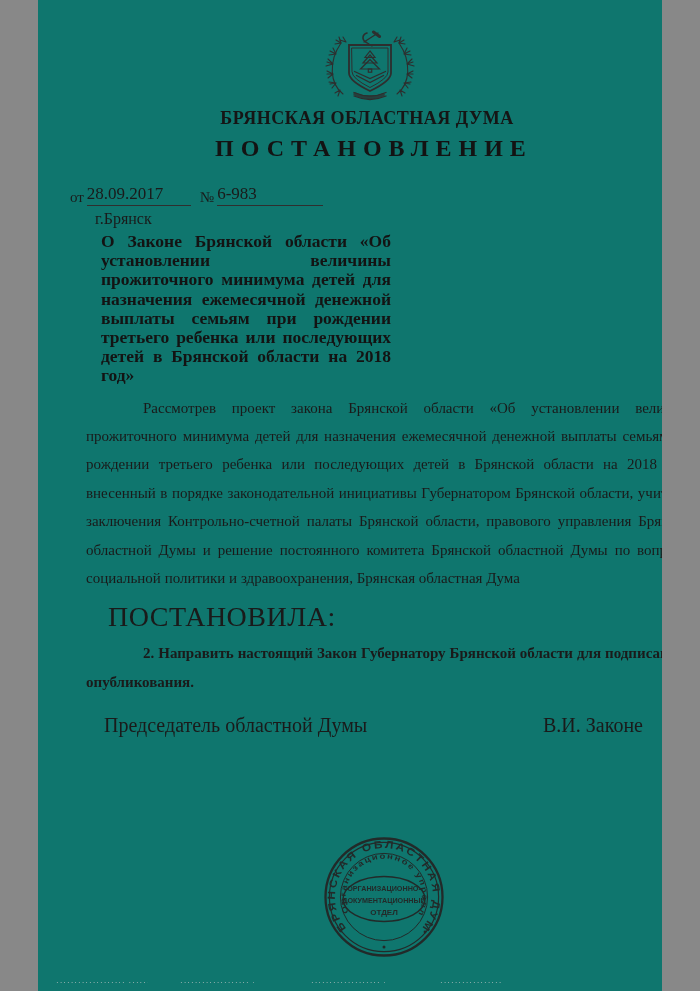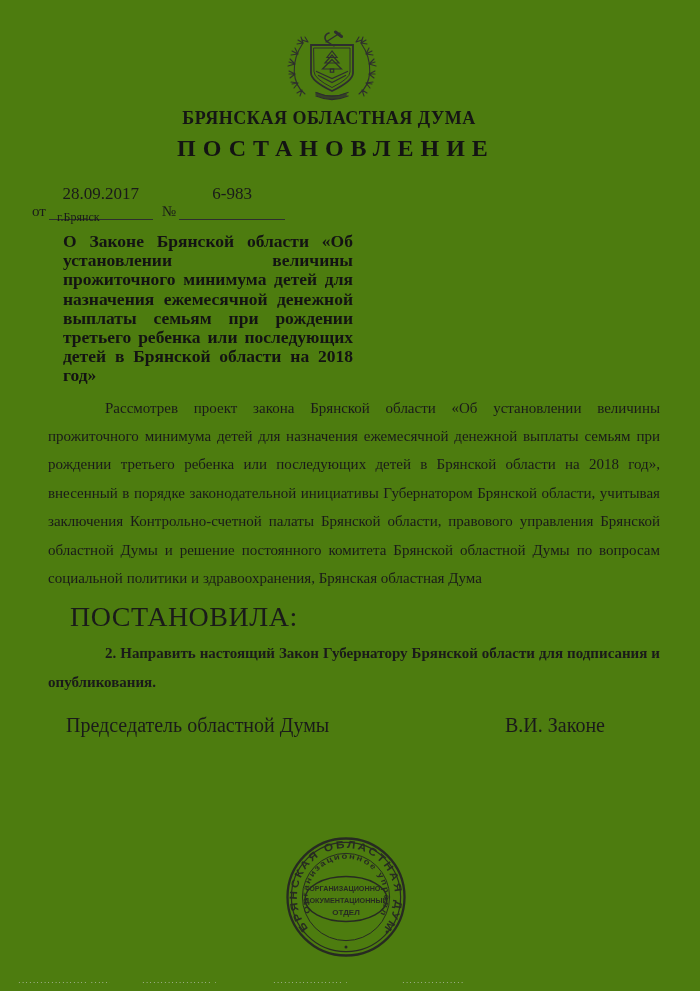--- a/index.html
+++ b/index.html
@@ -1,42 +1,42 @@
 <!DOCTYPE html>
 <html><head>
 <meta charset="utf-8">
 <style>
   html,body{margin:0;padding:0;background:#888;}
   .page{
-    position:relative;width:700px;height:991px;margin:0 auto;
-    background:#4d7c0f;color:#1a1a1a;overflow:hidden;
+    position:relative;width:624px;height:991px;margin:0 auto;
+    background:#0f766e;color:#1a1a1a;overflow:hidden;
     font-family:"Liberation Serif","DejaVu Serif",serif;
   }
   
   .emblem{position:absolute;left:284px;top:30px;}
   .org{
     position:absolute;left:0;top:108px;width:658px;text-align:center;
     font-size:18px;font-weight:bold;letter-spacing:.5px;color:#151515;
   }
   .doctype{
     position:absolute;left:0;top:135px;width:672px;text-align:center;
     font-size:24px;font-weight:bold;letter-spacing:7px;color:#131313;
   }
   .dateline{
     position:absolute;left:32px;top:184px;display:flex;align-items:flex-end;
     font-size:15px;
   }
   .slot{
-    display:inline-block;text-align:center;font-size:17px;
-    border-bottom:1.5px solid #2f2f2f;padding-bottom:15px;
+    display:inline-block;text-align:left;font-size:17px;
+    border-bottom:1.5px solid #2f2f2f;padding-bottom:1px;
   }
   .slot-date{width:104px;margin-left:3px;}
   .slot-num{width:106px;margin-left:3px;}
   .nosign{margin-left:9px;}
-  .city{position:absolute;left:57px;top:210px;font-size:12px;}
+  .city{position:absolute;left:57px;top:210px;font-size:16px;}
   
   .main{position:absolute;left:48px;top:232px;width:612px;}
   .title{
     margin:0 0 0 15px;width:290px;
     font-size:17.5px;font-weight:bold;line-height:19.2px;
     text-align:justify;color:#131313;
   }
   .para{
     margin:0;font-size:15px;line-height:28.4px;
     text-align:justify;text-indent:57px;

